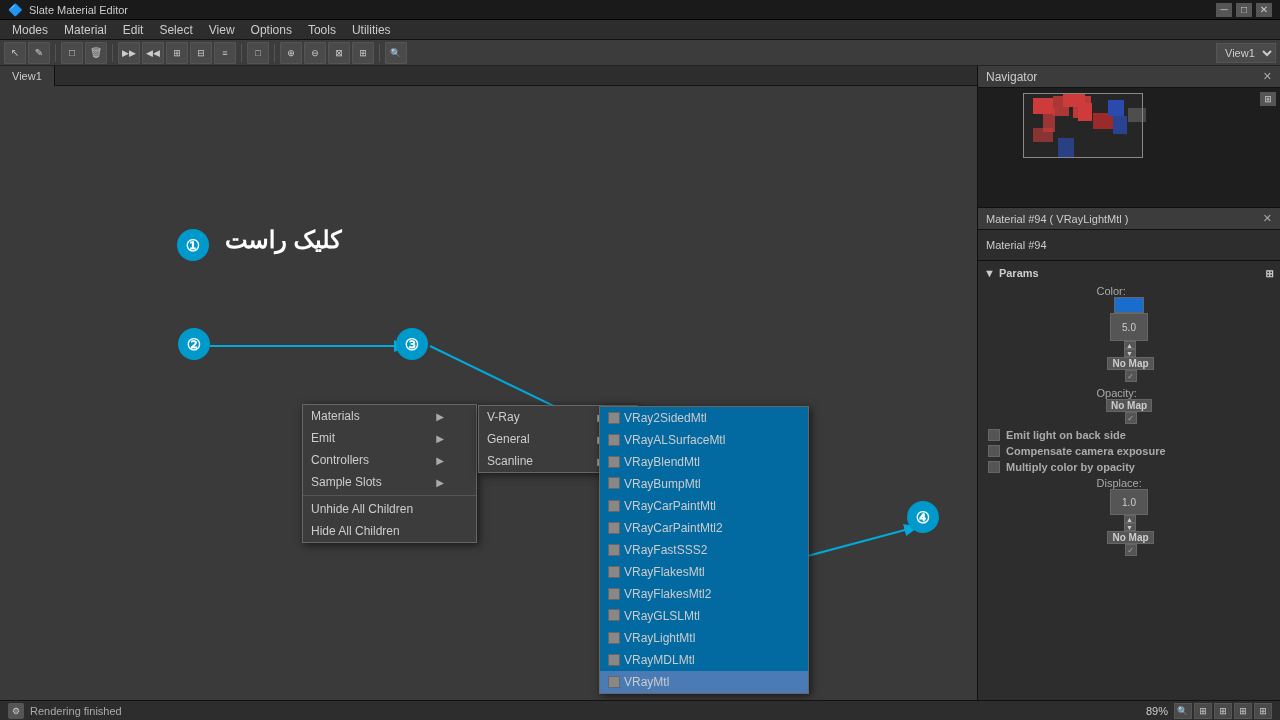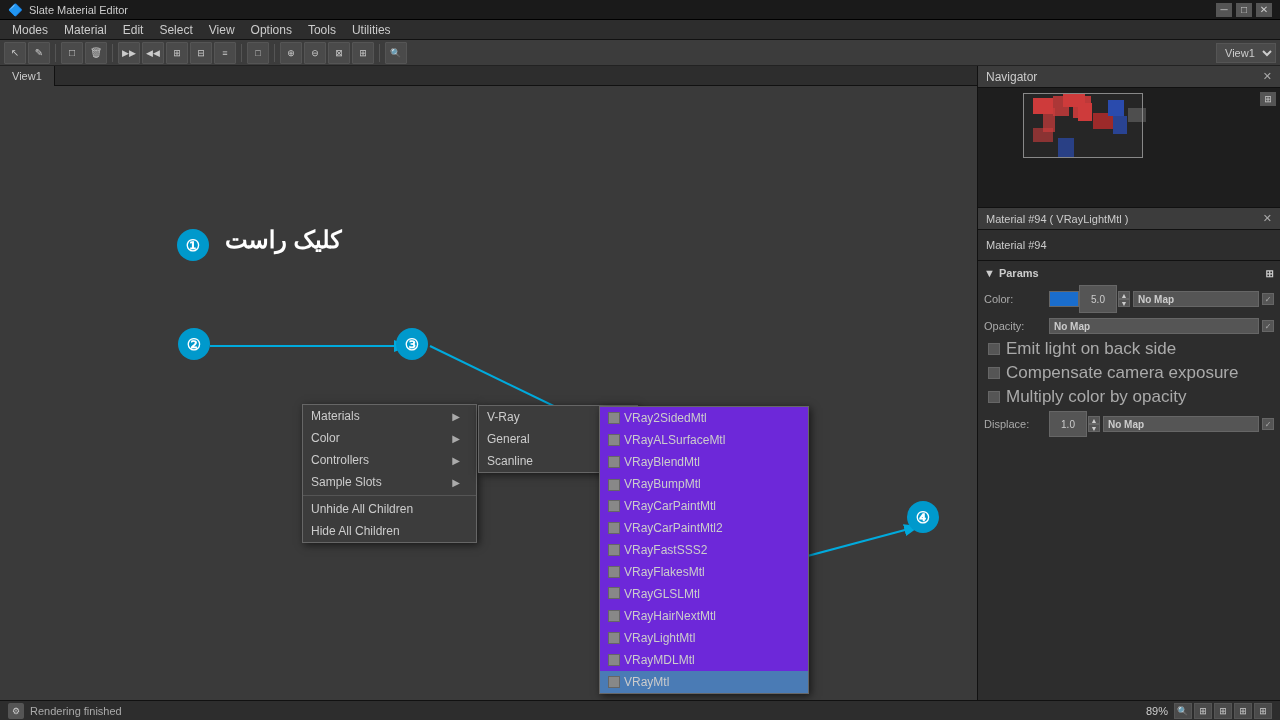--- a/index.html
+++ b/index.html
@@ -66,29 +66,29 @@
     #mat-panel {
       flex: 1; display: flex; flex-direction: column; overflow: hidden;
     }
     #mat-header {
       height: 22px; background: #3c3c3c; display: flex; align-items: center;
       justify-content: space-between; padding: 0 8px; border-bottom: 1px solid #111;
     }
     #mat-name-bar { height: 22px; background: #2d2d2d; display: flex; align-items: center; padding: 15px 8px; border-bottom: 1px solid #111; font-size: 11px; }
     #params-section { padding: 6px; flex: 1; overflow-y: auto; }
     .param-section-title { color: #ccc; font-weight: bold; font-size: 11px; margin-bottom: 6px; display: flex; align-items: center; gap: 4px; }
-    .param-row { display: flex; align-items: center; margin-bottom: 5px; font-size: 11px; }
+    .param-row { display: flex; align-items: center; margin-bottom: 5px; font-size: 11px; flex-direction: column; }
     .param-label { width: 65px; color: #aaa; flex-shrink: 0; }
     .param-color { width: 30px; height: 16px; background: #1a6dcc; border: 1px solid #666; cursor: pointer; flex-shrink: 0; }
     .param-num { width: 38px; height: 16px; background: #555; border: 1px solid #666; color: #ccc; font-size: 10px; padding: 0 2px; text-align: center; flex-shrink: 0; }
     .param-spin { display: flex; flex-direction: column; width: 12px; margin-left: 1px; }
     .spin-btn { width: 12px; height: 8px; background: #555; border: 1px solid #666; cursor: pointer; font-size: 7px; display: flex; align-items: center; justify-content: center; color: #ccc; line-height: 1; }
     .param-nomap { flex: 1; height: 16px; background: #555; border: 1px solid #666; color: #ccc; font-size: 10px; padding: 0 4px; display: flex; align-items: center; margin-left: 3px; font-weight: bold; }
     .param-checkbox { width: 12px; height: 12px; background: #555; border: 1px solid #666; margin-right: 6px; cursor: pointer; flex-shrink: 0; }
-    .param-check-label { color: #aaa; font-size: 17px; }
+    .param-check-label { color: #aaa; font-size: 11px; font-weight: bold; }
     .param-map-btn { width: 12px; height: 12px; background: #555; border: 1px solid #666; margin-left: 3px; cursor: pointer; display: flex; align-items: center; justify-content: center; font-size: 8px; color: #aaa; }
     .check-row { display: flex; align-items: center; margin-bottom: 4px; padding-left: 4px; }
     .direct-illum { display: flex; align-items: center; gap: 6px; margin-top: 4px; font-size: 11px; color: #aaa; }
     .di-label { width: 65px; }
     .di-on { height: 18px; background: #555; border: 1px solid #666; color: #ccc; font-size: 10px; padding: 0 8px; cursor: pointer; }
     .di-cutoff-label { color: #aaa; }
     .di-cutoff-val { width: 50px; height: 16px; background: #555; border: 1px solid #666; color: #ccc; font-size: 10px; padding: 0 2px; text-align: center; }
 
     
     #statusbar {
@@ -101,31 +101,31 @@
     .zoom-level { color: #ccc; font-size: 11px; }
     .status-btns { display: flex; gap: 2px; }
     .status-btn { width: 18px; height: 16px; background: #4a4a4a; border: 1px solid #555; color: #ccc; font-size: 9px; cursor: pointer; display: flex; align-items: center; justify-content: center; }
 
     
     .ctx-menu {
       position: absolute; background: #3c3c3c; border: 1px solid #666;
       box-shadow: 2px 2px 8px rgba(0,0,0,0.6); z-index: 100; min-width: 140px;
     }
     .ctx-item {
-      padding: 4px 16px 4px 8px; color: #ccc; font-size: 12px; cursor: pointer;
+      padding: 4px 32px 4px 8px; color: #ccc; font-size: 12px; cursor: pointer;
       display: flex; align-items: center; justify-content: space-between;
       white-space: nowrap;
     }
     .ctx-item.active { background: #4a7bb5; }
     .ctx-arrow { color: #aaa; font-size: 10px; }
     .ctx-sep { height: 1px; background: #555; margin: 2px 0; }
 
     
     .submenu { position: absolute; left: 100%; top: 0; background: #3c3c3c; border: 1px solid #666; box-shadow: 2px 2px 8px rgba(0,0,0,0.6); z-index: 101; min-width: 160px; }
-    .sub-submenu { position: absolute; left: 100%; top: 0; background: #6d28d9; border: 1px solid #666; box-shadow: 2px 2px 8px rgba(0,0,0,0.6); z-index: 102; min-width: 200px; max-height: 500px; overflow-y: auto; }
+    .sub-submenu { position: absolute; left: 100%; top: 0; background: #0369a1; border: 1px solid #666; box-shadow: 2px 2px 8px rgba(0,0,0,0.6); z-index: 102; min-width: 200px; max-height: 500px; overflow-y: auto; }
 
     
     .num-circle {
       position: absolute; width: 32px; height: 32px; border-radius: 50%;
       background: #0099cc; color: white; font-size: 16px; font-weight: bold;
       display: flex; align-items: center; justify-content: center; z-index: 50;
     }
 
     
     .arrow-canvas { position: absolute; top: 0; left: 0; width: 100%; height: 100%; pointer-events: none; z-index: 30; }
@@ -241,21 +241,21 @@
       <div class="annotation-text" style="top:140px; left:225px;">
         <span>کلیک راست</span>
       </div>
 
       <div class="ctx-menu" style="left:302px; top:318px; width:175px;">
         <div class="ctx-item">
           <span>Materials</span>
           <span class="ctx-arrow">▶</span>
         </div>
         <div class="ctx-item">
-          <span>Color</span>
+          <span>Emit</span>
           <span class="ctx-arrow">▶</span>
         </div>
         <div class="ctx-item">
           <span>Controllers</span>
           <span class="ctx-arrow">▶</span>
         </div>
         <div class="ctx-item">
           <span>Sample Slots</span>
           <span class="ctx-arrow">▶</span>
         </div>
@@ -285,39 +285,39 @@
             <div class="ctx-item">
                 <span style="display:flex;align-items:center;gap:4px;"><span style="width:12px;height:12px;background:#888;border:1px solid #666;flex-shrink:0;display:inline-block;"></span>VRay2SidedMtl</span>
               </div>
             <div class="ctx-item">
                 <span style="display:flex;align-items:center;gap:4px;"><span style="width:12px;height:12px;background:#888;border:1px solid #666;flex-shrink:0;display:inline-block;"></span>VRayALSurfaceMtl</span>
               </div>
             <div class="ctx-item">
                 <span style="display:flex;align-items:center;gap:4px;"><span style="width:12px;height:12px;background:#888;border:1px solid #666;flex-shrink:0;display:inline-block;"></span>VRayBlendMtl</span>
               </div>
             <div class="ctx-item">
-                <span style="display:flex;align-items:flex-end;gap:4px;"><span style="width:12px;height:12px;background:#888;border:1px solid #666;flex-shrink:0;display:inline-block;"></span>VRayBumpMtl</span>
+                <span style="display:flex;align-items:flex-start;gap:4px;"><span style="width:12px;height:12px;background:#888;border:1px solid #666;flex-shrink:0;display:inline-block;"></span>VRayBumpMtl</span>
               </div>
             <div class="ctx-item">
                 <span style="display:flex;align-items:center;gap:4px;"><span style="width:12px;height:12px;background:#888;border:1px solid #666;flex-shrink:0;display:inline-block;"></span>VRayCarPaintMtl</span>
               </div>
             <div class="ctx-item">
                 <span style="display:flex;align-items:center;gap:4px;"><span style="width:12px;height:12px;background:#888;border:1px solid #666;flex-shrink:0;display:inline-block;"></span>VRayCarPaintMtl2</span>
               </div>
             <div class="ctx-item">
                 <span style="display:flex;align-items:center;gap:4px;"><span style="width:12px;height:12px;background:#888;border:1px solid #666;flex-shrink:0;display:inline-block;"></span>VRayFastSSS2</span>
               </div>
             <div class="ctx-item">
                 <span style="display:flex;align-items:center;gap:4px;"><span style="width:12px;height:12px;background:#888;border:1px solid #666;flex-shrink:0;display:inline-block;"></span>VRayFlakesMtl</span>
               </div>
             <div class="ctx-item">
+                <span style="display:flex;align-items:center;gap:4px;"><span style="width:12px;height:12px;background:#888;border:1px solid #666;flex-shrink:0;display:inline-block;"></span>VRayFlakesMtl2</span>
+              </div>
+            <div class="ctx-item">
                 <span style="display:flex;align-items:flex-start;gap:4px;"><span style="width:12px;height:12px;background:#888;border:1px solid #666;flex-shrink:0;display:inline-block;"></span>VRayGLSLMtl</span>
-              </div>
-            <div class="ctx-item">
-                <span style="display:flex;align-items:center;gap:4px;"><span style="width:12px;height:12px;background:#888;border:1px solid #666;flex-shrink:0;display:inline-block;"></span>VRayHairNextMtl</span>
               </div>
             <div class="ctx-item">
                 <span style="display:flex;align-items:center;gap:4px;"><span style="width:12px;height:12px;background:#888;border:1px solid #666;flex-shrink:0;display:inline-block;"></span>VRayLightMtl</span>
               </div>
             <div class="ctx-item">
                 <span style="display:flex;align-items:center;gap:4px;"><span style="width:12px;height:12px;background:#888;border:1px solid #666;flex-shrink:0;display:inline-block;"></span>VRayMDLMtl</span>
               </div>
             <div class="ctx-item active">
                 <span style="display:flex;align-items:center;gap:4px;"><span style="width:12px;height:12px;background:#888;border:1px solid #666;flex-shrink:0;display:inline-block;"></span>VRayMtl</span>
               </div>

